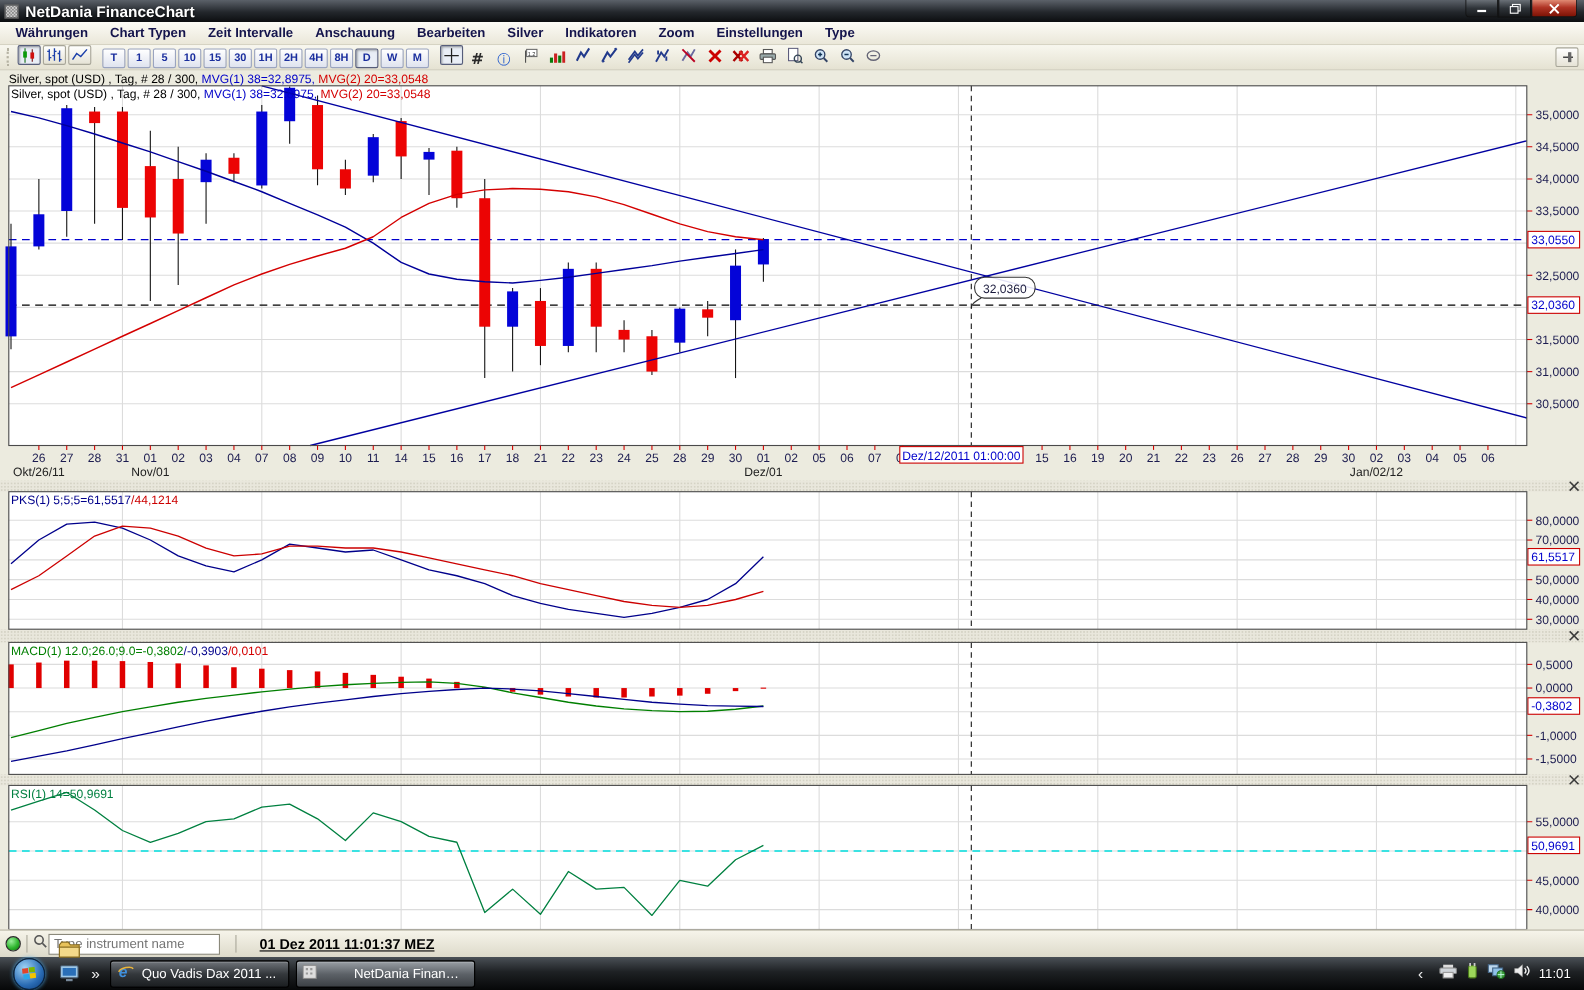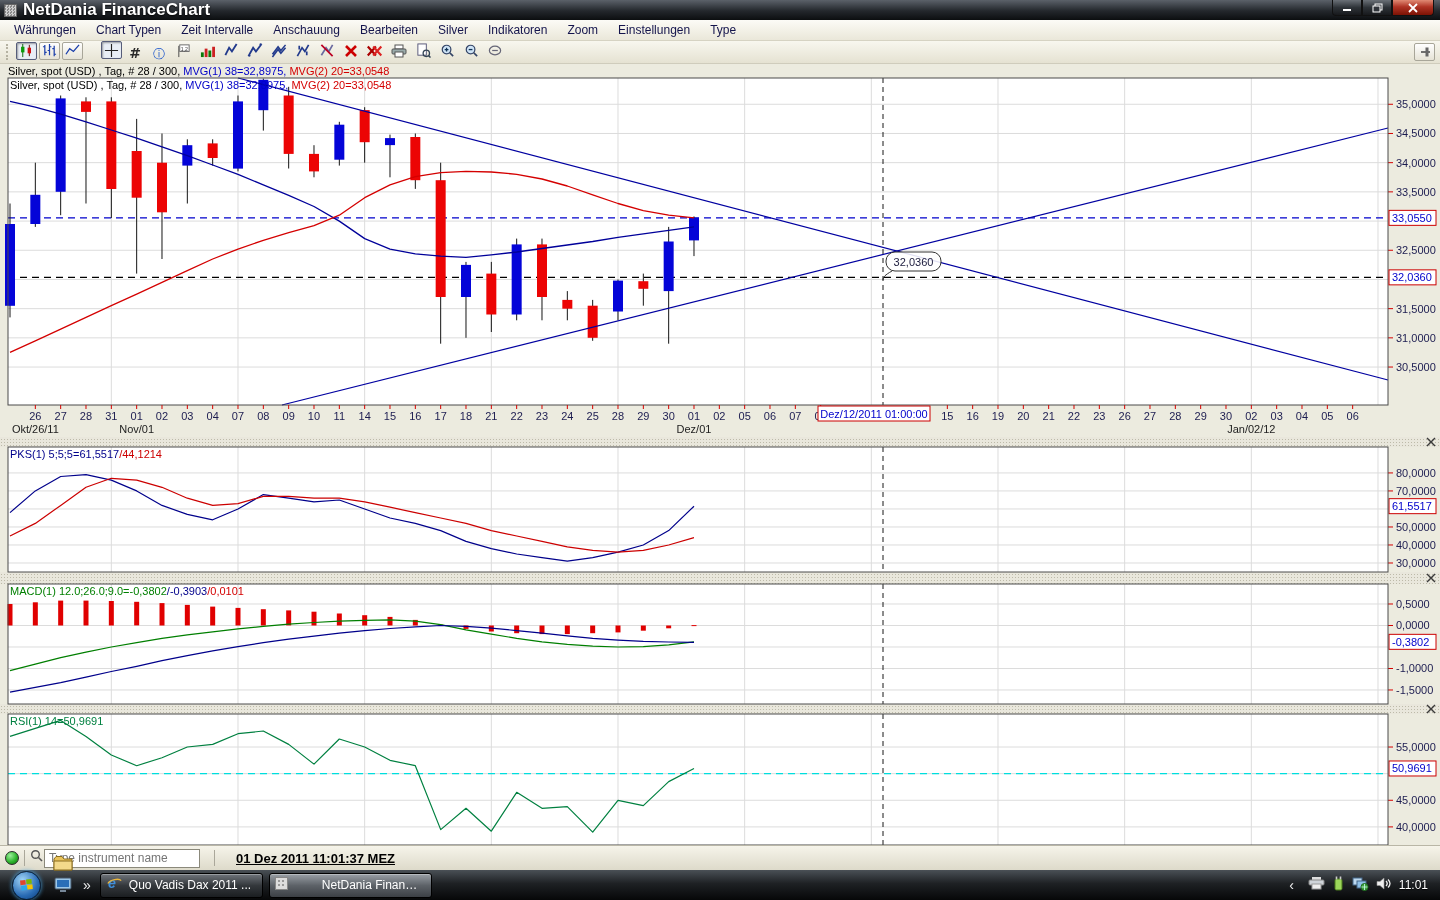--- a/index.html
+++ b/index.html
@@ -3,30 +3,30 @@
 <meta charset="utf-8">
 <style>
   html,body{margin:0;padding:0;width:1440px;height:900px;overflow:hidden;
     font-family:"Liberation Sans",sans-serif;background:#ecebdf;position:relative;}
   .abs{position:absolute;}
   
   #titlebar{left:0;top:0;width:1440px;height:20px;
     background:linear-gradient(#5b6169,#23272c 55%,#0c0e10);display:flex;align-items:center;color:#fff;}
   #title-icon{width:11px;height:11px;margin:0 6px 0 4px;
     background:repeating-conic-gradient(#cfcfcf 0 25%,#8a8a8a 0 50%) 0 0/3px 3px;border:1px solid #666;}
-  #title-text{font-size:17px;font-weight:bold;text-shadow:0 1px 2px #000;}
+  #title-text{font-size:14px;font-weight:bold;text-shadow:0 1px 2px #000;}
   #winbtns{position:absolute;right:6px;top:0;display:flex;}
   .winbtn{width:28px;height:15px;border:1px solid #111;border-top:none;display:flex;align-items:center;justify-content:center;
     background:linear-gradient(#6a7077,#2e3338 50%,#17191c);}
   .winbtn:first-child{border-radius:0 0 0 4px;}
   .winbtn.close{background:linear-gradient(#e08a74,#b03425 45%,#7c1204);border-radius:0 0 4px 0;width:40px;}
   
   #menubar{left:0;top:20px;width:1440px;height:21px;background:linear-gradient(#fcfbf6,#eae7d9);
     border-bottom:1px solid #d6d3c3;display:flex;align-items:center;padding-left:4px;box-sizing:border-box;}
-  .menu-item{padding:4px 10px;font-size:12px;font-weight:normal;color:#14144c;cursor:default;}
+  .menu-item{padding:4px 10px;font-size:12px;font-weight:bold;color:#14144c;cursor:default;}
   
   #toolbar{left:0;top:41px;width:1440px;height:23px;background:linear-gradient(#f8f7ef,#e5e2d2);
     display:flex;align-items:center;padding-left:3px;box-sizing:border-box;border-bottom:1px solid #cfccbc;}
   #toolbar .grip{width:4px;height:16px;border-left:2px dotted #b5b2a2;margin:0 3px;}
   .tbtn{height:18px;min-width:21px;margin:0 1px;display:inline-flex;align-items:center;justify-content:center;
     border:1px solid #9aa4c0;border-radius:2px;background:linear-gradient(#ffffff,#dfe3ef);
     font-size:10px;font-weight:bold;color:#1b2f9e;box-sizing:border-box;padding:0 2px;}
   .tbtn.icon{border-color:#a8a699;background:linear-gradient(#fff,#e6e3d6);}
   .tbtn.pressed{border:1px solid #565d7a;background:#e9eef6;box-shadow:inset 1px 1px 2px rgba(0,0,0,.35);}
   .flat{height:18px;min-width:20px;margin:0 1px;display:inline-flex;align-items:center;justify-content:center;border:1px solid transparent;}
@@ -108,20 +108,21 @@
       </span><span class="tbtn icon">
         <svg width="15" height="15" viewBox="0 0 16 16">
           <path d="M3 2v11M1 4h2M3 10h2 M8 1v12M6 8h2M8 4h2 M13 3v11M11 6h2M13 12h2" stroke="#1b3faa" stroke-width="1.3" fill="none"></path>
         </svg>
       </span><span class="tbtn icon">
         <svg width="15" height="15" viewBox="0 0 16 16">
           <polyline points="1,12 5,6 9,9 15,2" stroke="#1b3faa" stroke-width="1.4" fill="none"></polyline>
         </svg>
       </span></span>
   <span class="tsep"></span>
+  <span id="interval-btns"><span class="tbtn">T</span><span class="tbtn">1</span><span class="tbtn">5</span><span class="tbtn">10</span><span class="tbtn">15</span><span class="tbtn">30</span><span class="tbtn">1H</span><span class="tbtn">2H</span><span class="tbtn">4H</span><span class="tbtn">8H</span><span class="tbtn pressed">D</span><span class="tbtn">W</span><span class="tbtn">M</span></span>
   <span class="tsep"></span>
   <span id="tool-btns"><span class="tbtn icon pressed">
         <svg width="15" height="15" viewBox="0 0 16 16">
           <path d="M8 1v14M1 8h14" stroke="#222" stroke-width="1.2"></path>
         </svg>
       </span><span class="flat">
         <span style="font:bold 14px 'DejaVu Sans',sans-serif;color:#2a2a2a">#</span>
       </span><span class="flat">
         <span style="font:12px 'DejaVu Sans',sans-serif;color:#1a55cc">ⓘ</span>
       </span><span class="flat">

